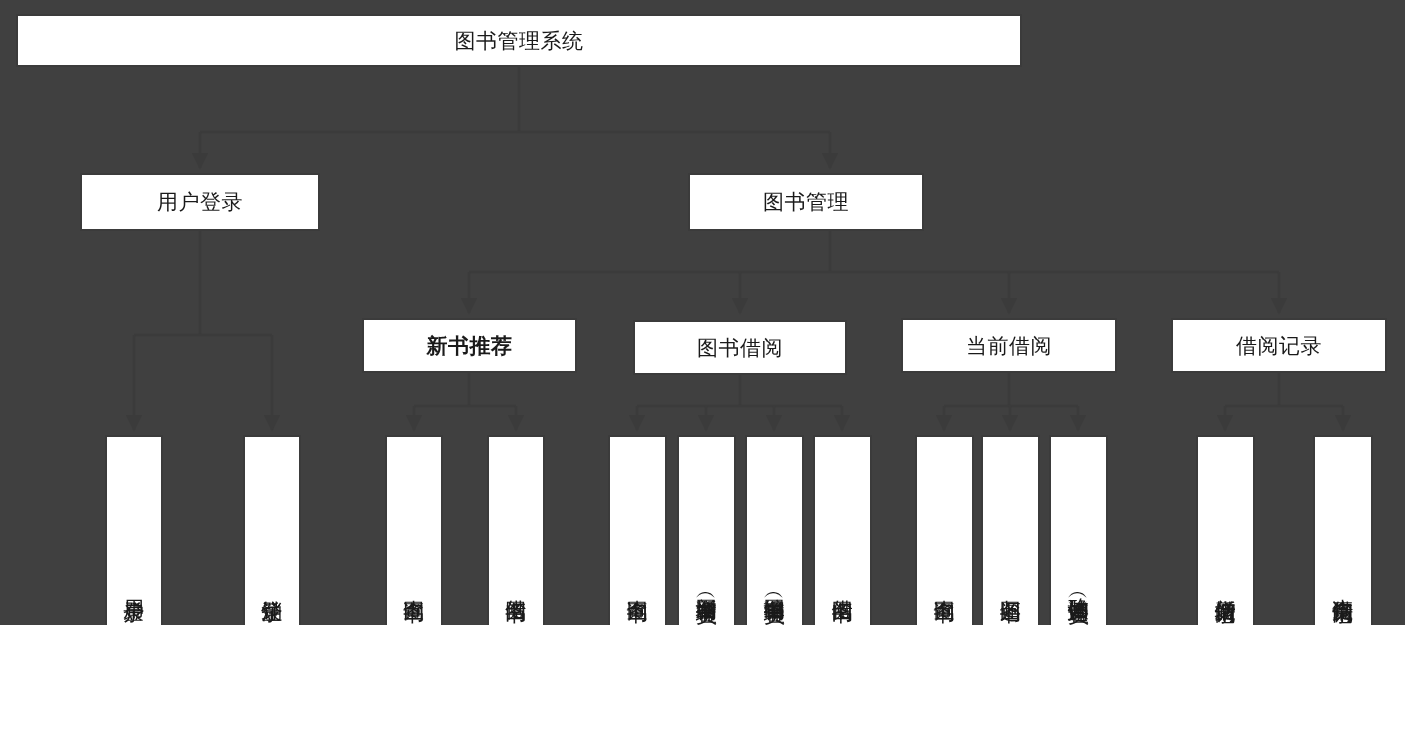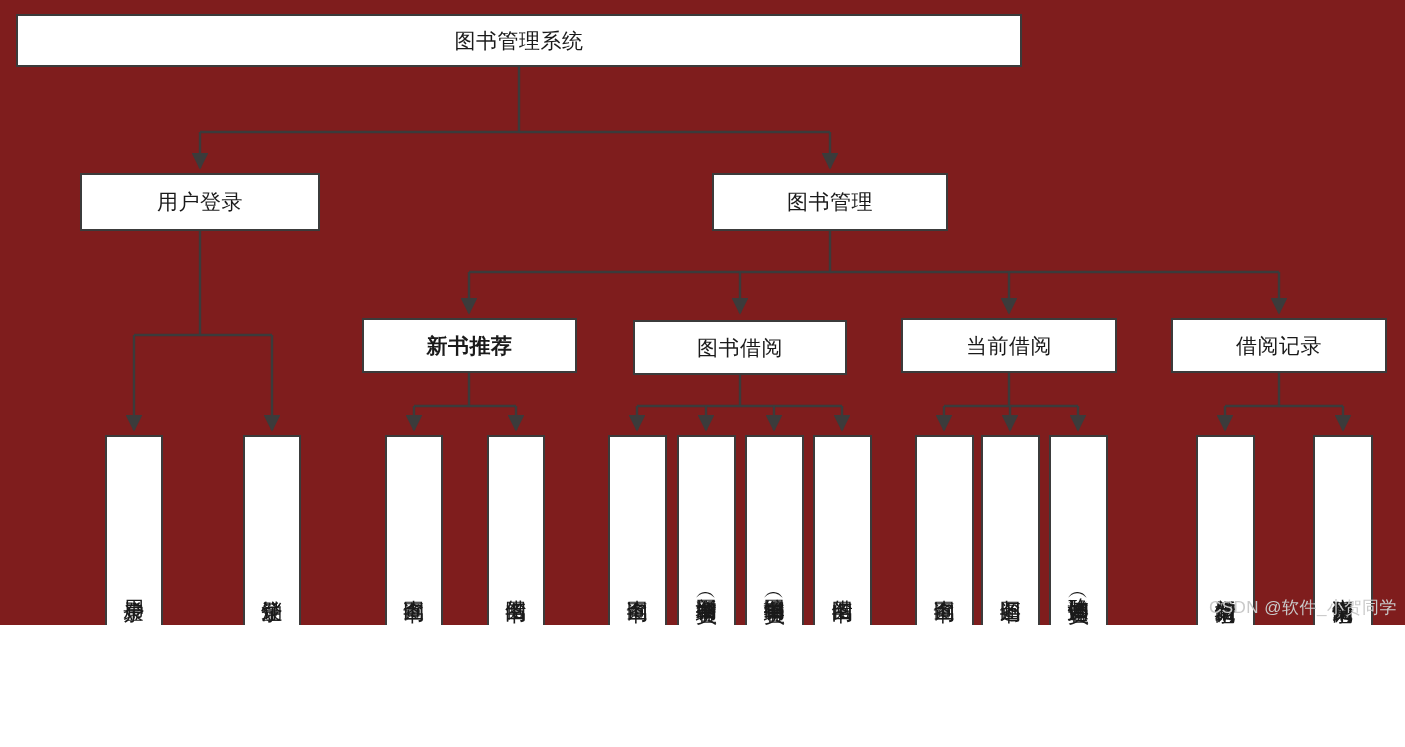--- a/index.html
+++ b/index.html
@@ -7,21 +7,21 @@
     padding: 0;
     background: #ffffff;
   }
   body {
     font-family: "Liberation Sans", "DejaVu Sans", sans-serif;
   }
   #stage {
     position: relative;
     width: 1405px;
     height: 625px;
-    background: #7f1d1d;
+    background: #404040;
     overflow: hidden;
   }
   #wires {
     position: absolute;
     left: 0;
     top: 0;
     width: 1405px;
     height: 747px;
     pointer-events: none;
   }
@@ -122,21 +122,21 @@
     </g>
   </svg>
 
   <div class="node h" style="left: 16px; top: 14px; width: 1006px; height: 53px;">
     <span>图书管理系统</span>
   </div>
 
   <div class="node h" style="left: 80px; top: 173px; width: 240px; height: 58px;">
     <span>用户登录</span>
   </div>
-  <div class="node h" style="left: 712px; top: 173px; width: 236px; height: 58px;">
+  <div class="node h" style="left: 688px; top: 173px; width: 236px; height: 58px;">
     <span>图书管理</span>
   </div>
 
   <div class="node h" style="left: 362px; top: 318px; width: 215px; height: 55px; font-weight: bold;">
     <span>新书推荐</span>
   </div>
   <div class="node h" style="left: 633px; top: 320px; width: 214px; height: 55px;">
     <span>图书借阅</span>
   </div>
   <div class="node h" style="left: 901px; top: 318px; width: 216px; height: 55px;">
@@ -179,14 +179,13 @@
   <div class="node v" style="left: 1049px; top: 435px; width: 59px; height: 300px;">
     <span class="vtxt">确认归还（管理员）</span>
   </div>
   <div class="node v" style="left: 1196px; top: 435px; width: 59px; height: 300px;">
     <span class="vtxt">新增借阅记录</span>
   </div>
   <div class="node v" style="left: 1313px; top: 435px; width: 60px; height: 300px;">
     <span class="vtxt">查询借阅记录</span>
   </div>
 
-  <div id="watermark">CSDN @软件_小贺同学</div>
 </div>
 
 </body></html>

